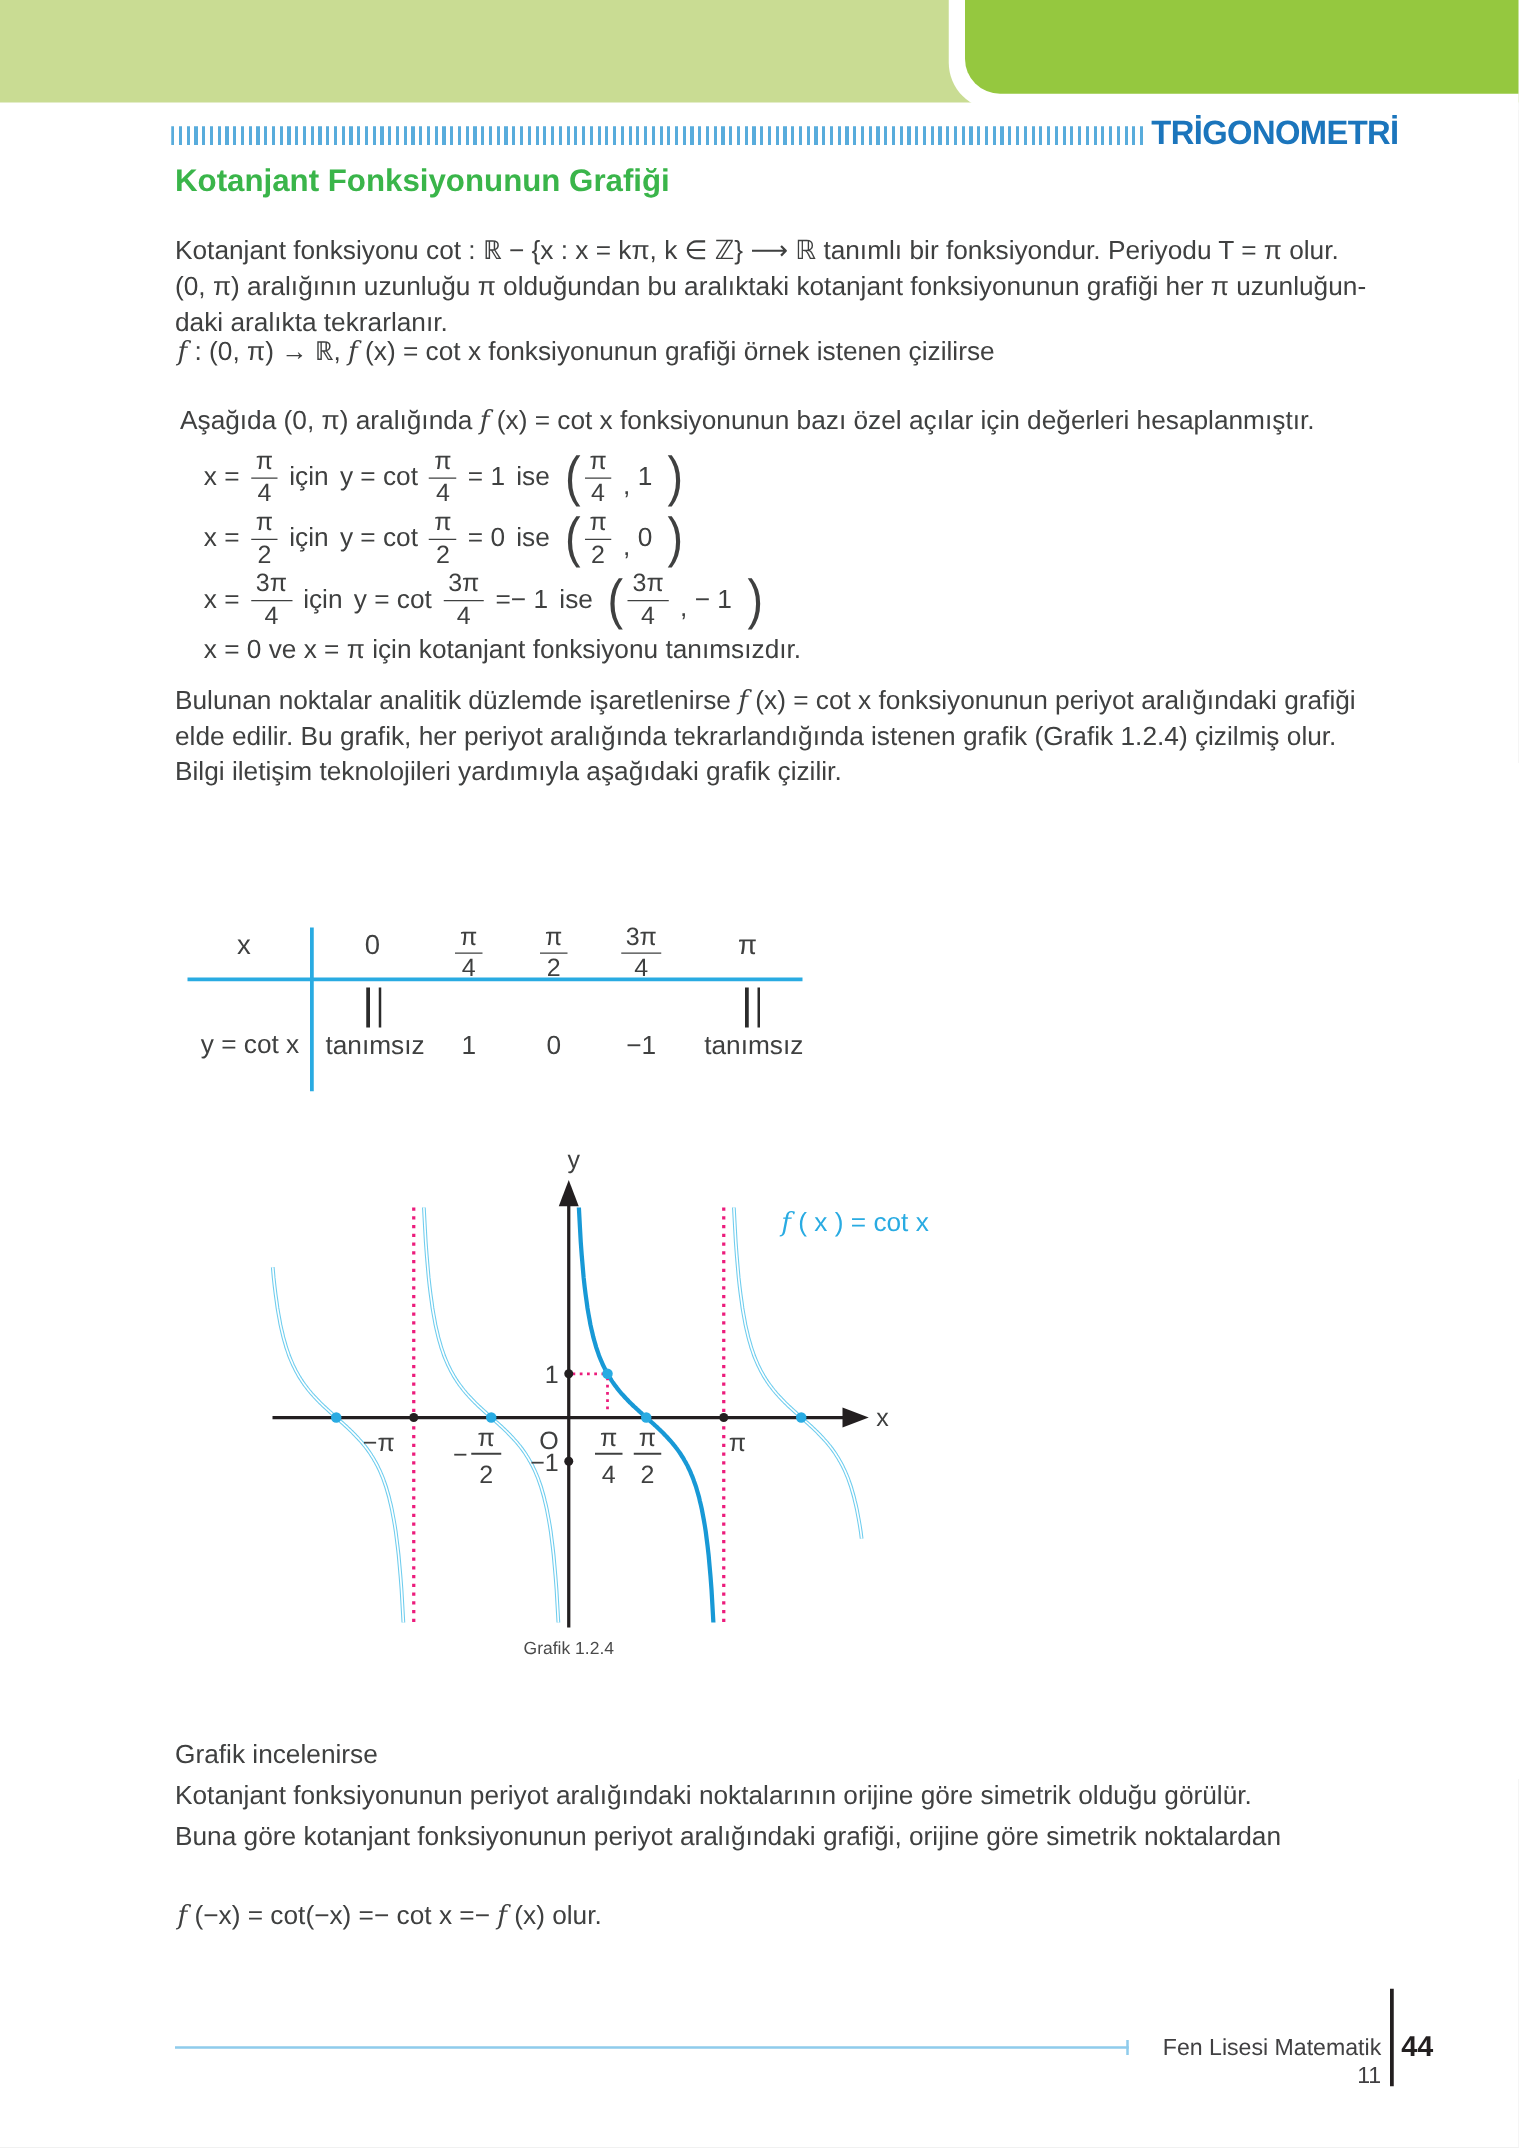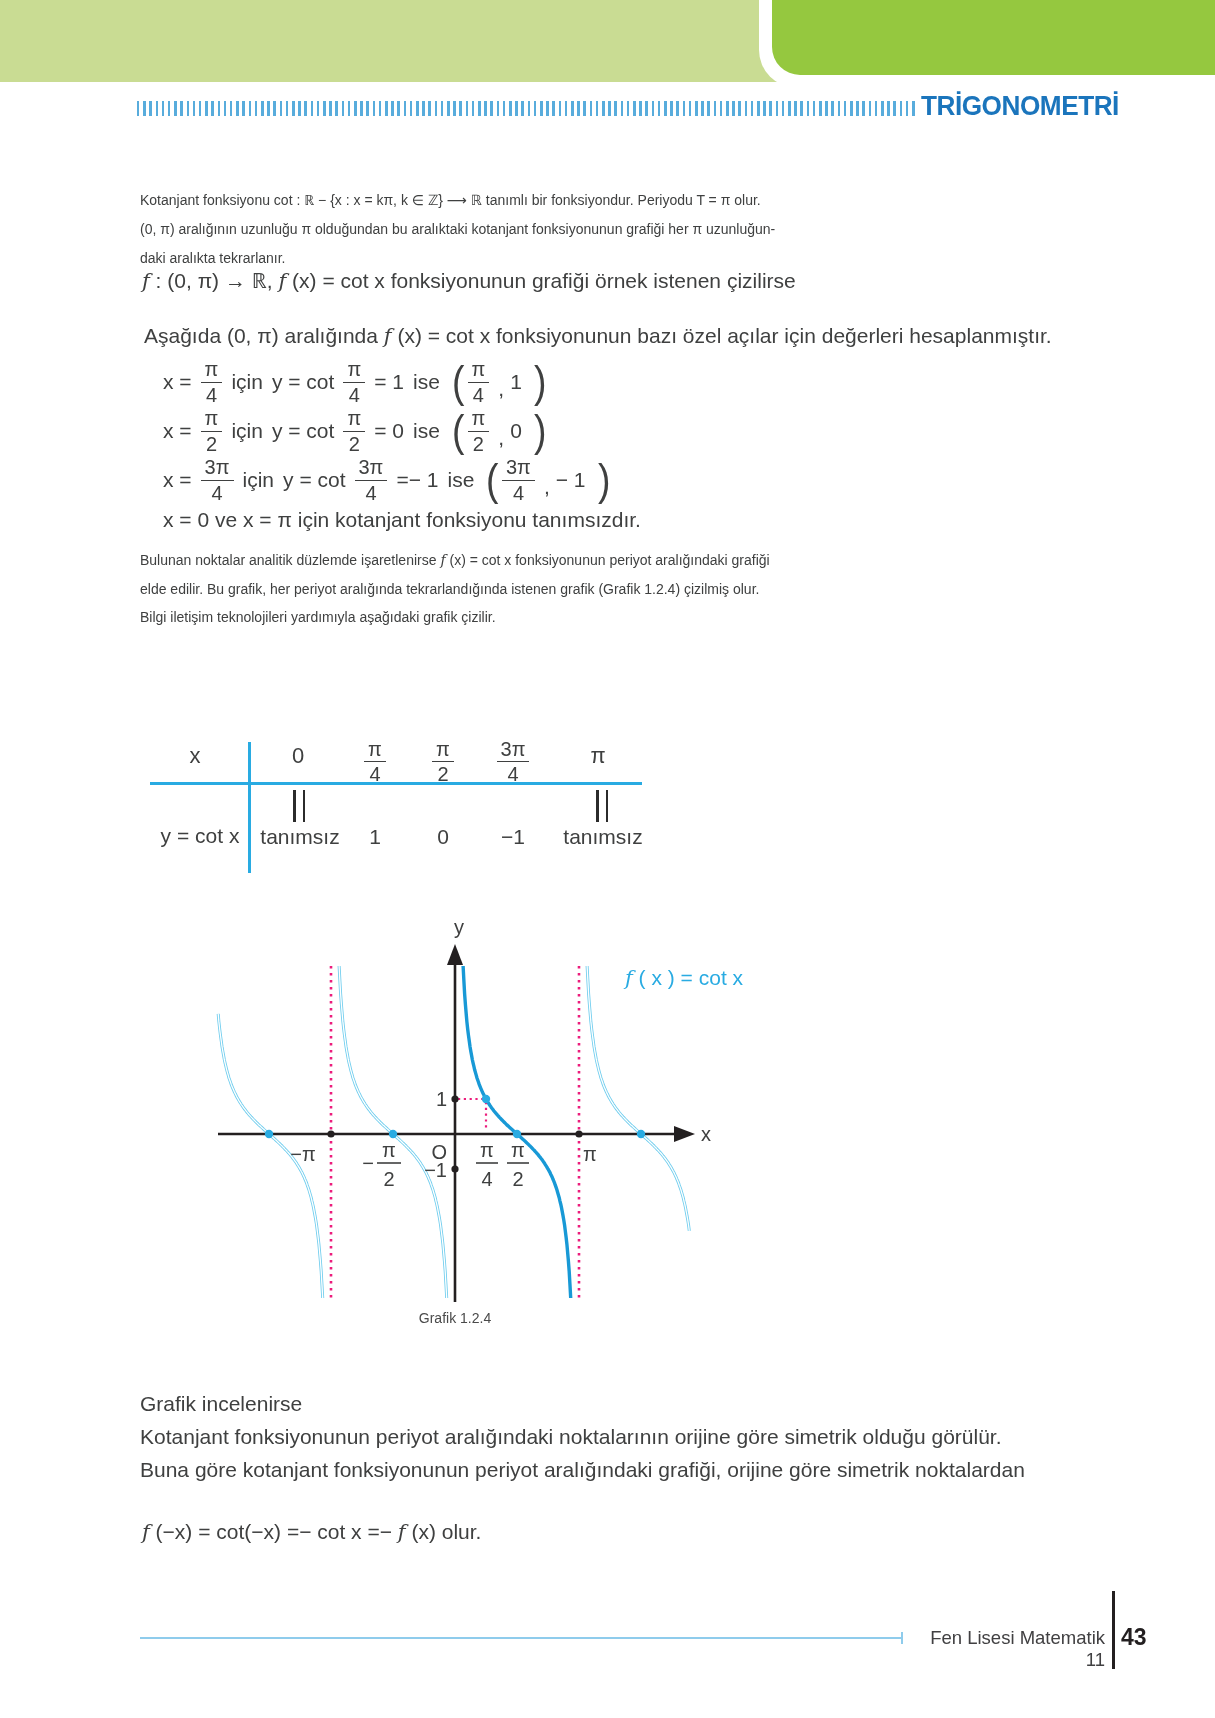--- a/index.html
+++ b/index.html
@@ -18,21 +18,21 @@
   .band-white{left:759px;top:0;width:456px;height:88px;background:#fff;border-bottom-left-radius:38px;}
   .band-dark{left:772px;top:0;width:443px;height:75px;background:var(--band_dark);border-bottom-left-radius:28px;}
 
   .header-ticks{left:137px;top:101px;width:780px;height:15px;
     background:repeating-linear-gradient(90deg,#58acdc 0 2.5px,rgba(255,255,255,0) 2.5px 6.2px);}
   .chapter-title{left:915px;top:91px;width:200px;text-align:right;font-size:27px;font-weight:bold;
     color:var(--header_blue);letter-spacing:-0.5px;transform:scaleX(0.97);transform-origin:right;}
 
   .section-title{left:140px;top:131px;font-size:25px;font-weight:bold;color:var(--green_title);}
 
-  .body-text{font-size:14px;line-height:29px;color:var(--text);}
+  .body-text{font-size:21px;line-height:29px;color:var(--text);}
   .fline{position:absolute;font-size:21px;color:var(--text);white-space:nowrap;}
   .fi{font-family:"DejaVu Serif","Liberation Serif",serif;font-style:italic;}
 
   
   .exrow{position:absolute;display:flex;align-items:center;height:50px;font-size:21px;white-space:nowrap;}
   .tok{margin-right:9px;}
   .frac{display:inline-flex;flex-direction:column;align-items:center;font-size:20px;line-height:1.02;margin-right:9px;}
   .frac .num{padding:0 4px 2px;border-bottom:1.7px solid var(--text);}
   .frac .den{padding-top:2px;}
   .paren{font-size:44px;font-weight:300;line-height:0;margin:0 2px;transform:scaleX(.85);}
@@ -72,20 +72,21 @@
 
 <div class="page">
 
   <div class="abs band-light"></div>
   <div class="abs band-white"></div>
   <div class="abs band-dark"></div>
 
   <div class="abs header-ticks"></div>
   <div class="abs chapter-title">TRİGONOMETRİ</div>
 
+  <div class="abs section-title">Kotanjant Fonksiyonunun Grafiği</div>
 
   <div class="abs body-text" style="left:140px;top:186px;width:960px;">
     <div>Kotanjant fonksiyonu  cot : ℝ − {x : x = kπ, k ∈ ℤ} ⟶ ℝ  tanımlı bir fonksiyondur. Periyodu  T = π  olur.</div>
     <div>(0, π)  aralığının uzunluğu  π  olduğundan bu aralıktaki kotanjant fonksiyonunun grafiği her  π  uzunluğun-</div>
     <div>daki aralıkta tekrarlanır.</div>
   </div>
 
   <div class="fline" style="left:142px;top:266px;">
     <span class="fi">f</span><span> : (0, π) → ℝ,  </span><span class="fi">f</span><span> (x) = cot x  fonksiyonunun grafiği örnek istenen çizilirse</span>
   </div>
@@ -284,15 +285,15 @@
   <div class="fline" style="left:140px;top:1425px;">Kotanjant fonksiyonunun periyot aralığındaki noktalarının orijine göre simetrik olduğu görülür.</div>
   <div class="fline" style="left:140px;top:1458px;">Buna göre kotanjant fonksiyonunun periyot aralığındaki grafiği, orijine göre simetrik noktalardan</div>
   <div class="fline" style="left:142px;top:1520px;">
     <span class="fi">f</span><span> (−x) = cot(−x) =− cot x =− </span><span class="fi">f</span><span> (x)  olur.</span>
   </div>
 
   <div class="abs footer-line"></div>
   <div class="abs footer-tick"></div>
   <div class="abs footer-book">Fen Lisesi Matematik 11</div>
   <div class="abs footer-vline"></div>
-  <div class="abs footer-page">43</div>
+  <div class="abs footer-page">44</div>
 
 </div>
 
 </body></html>

